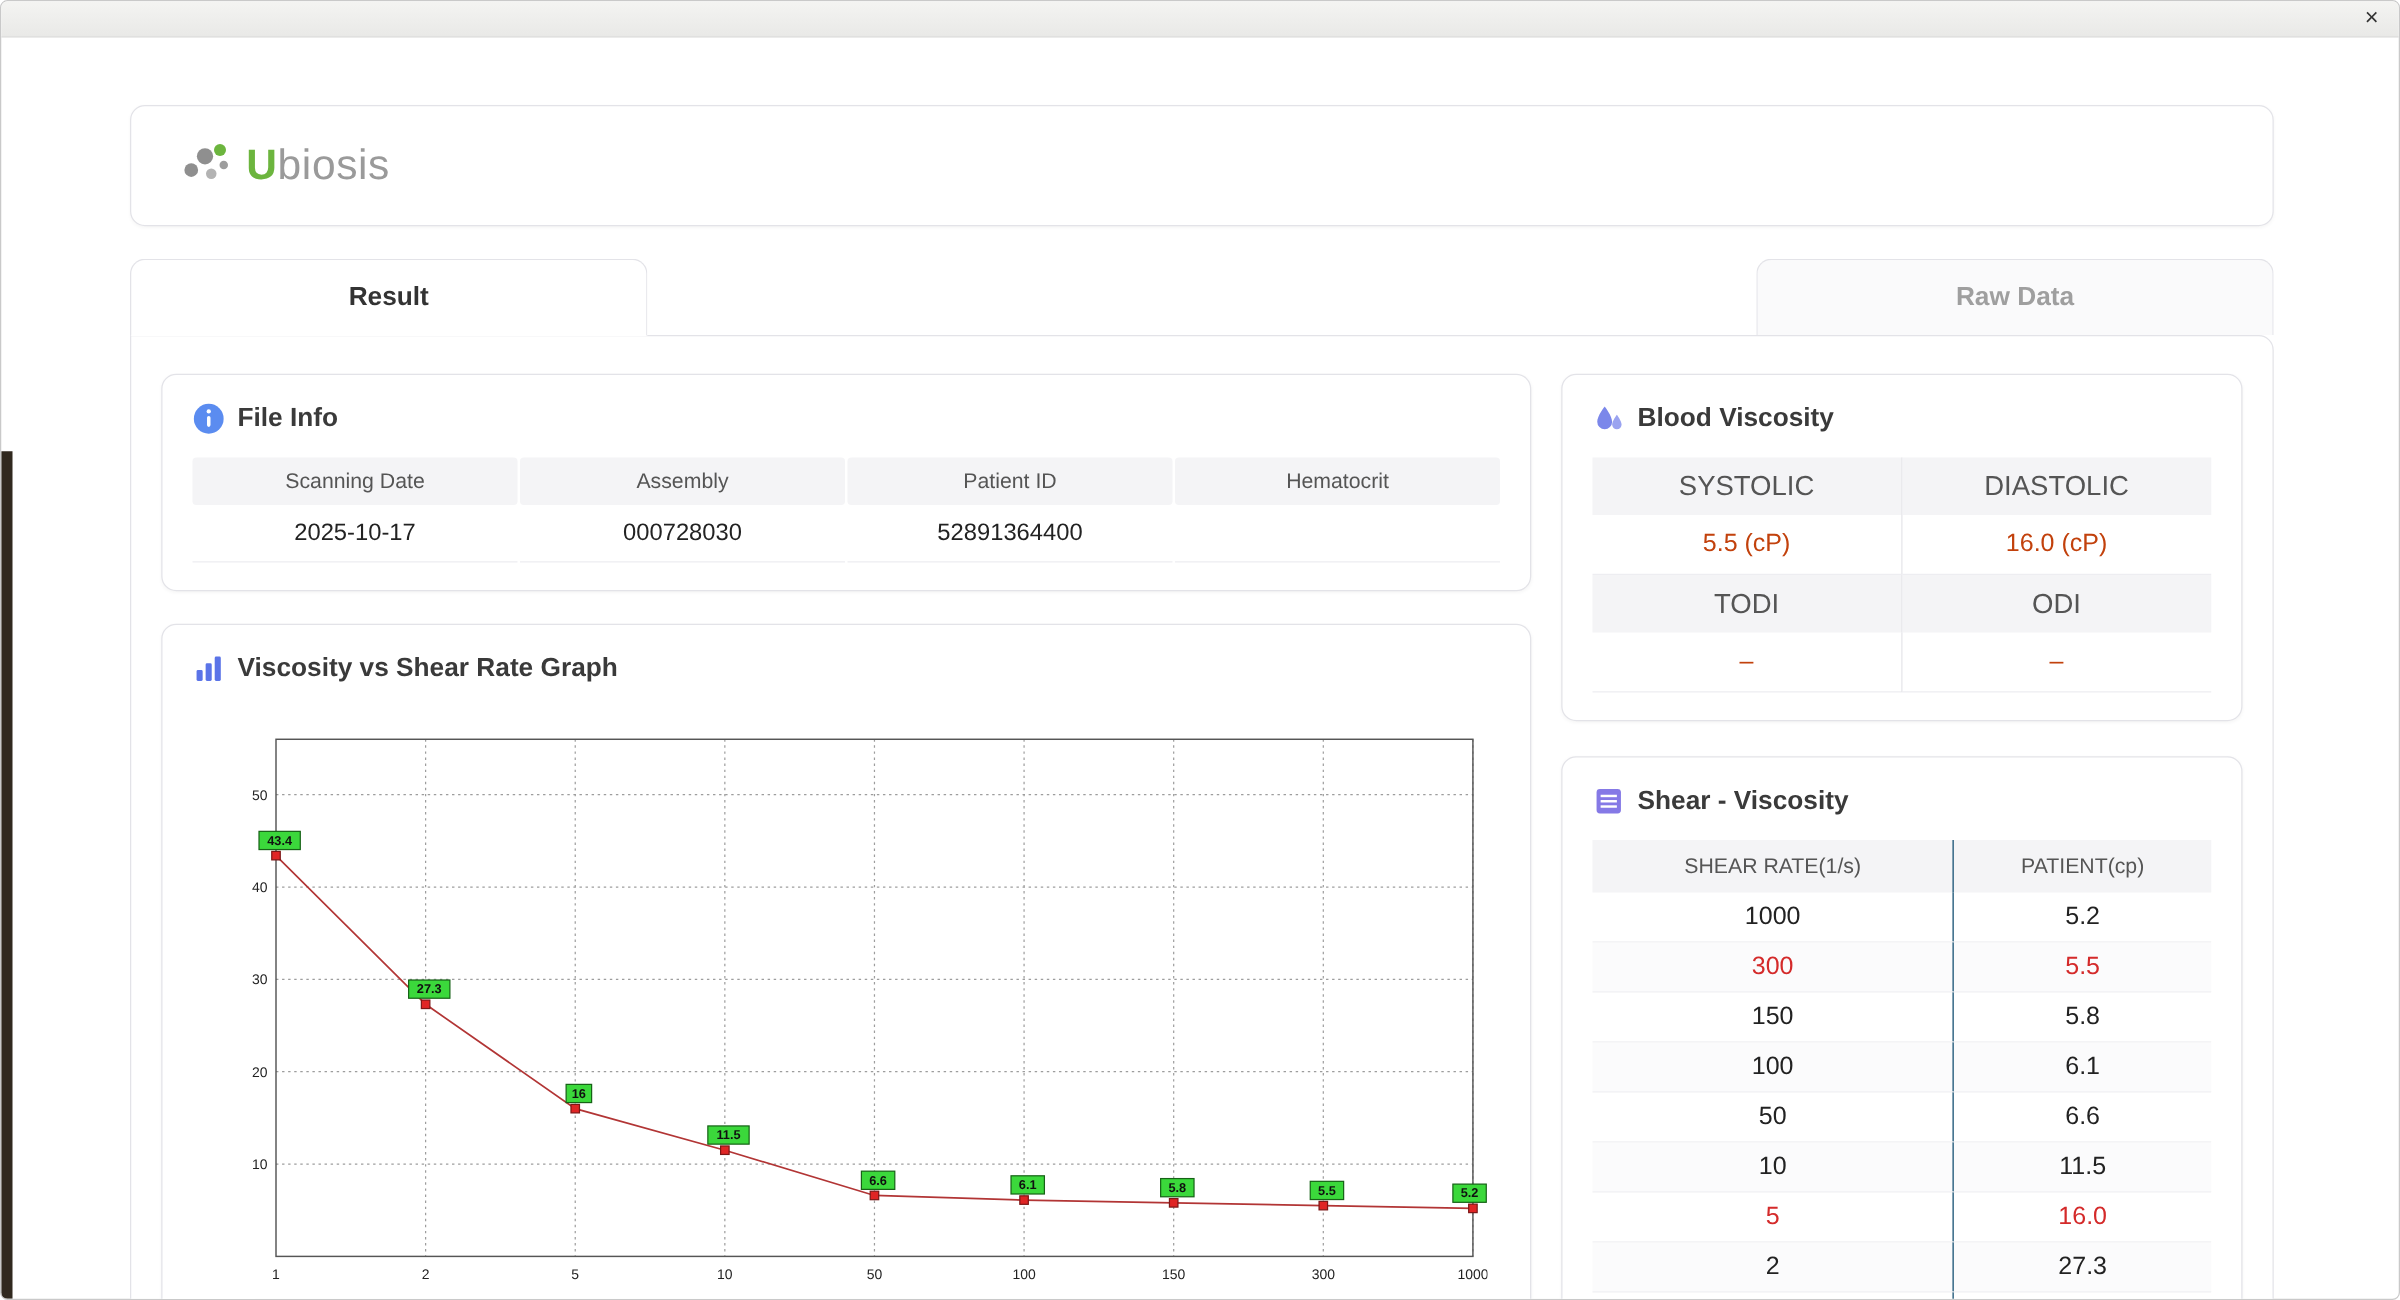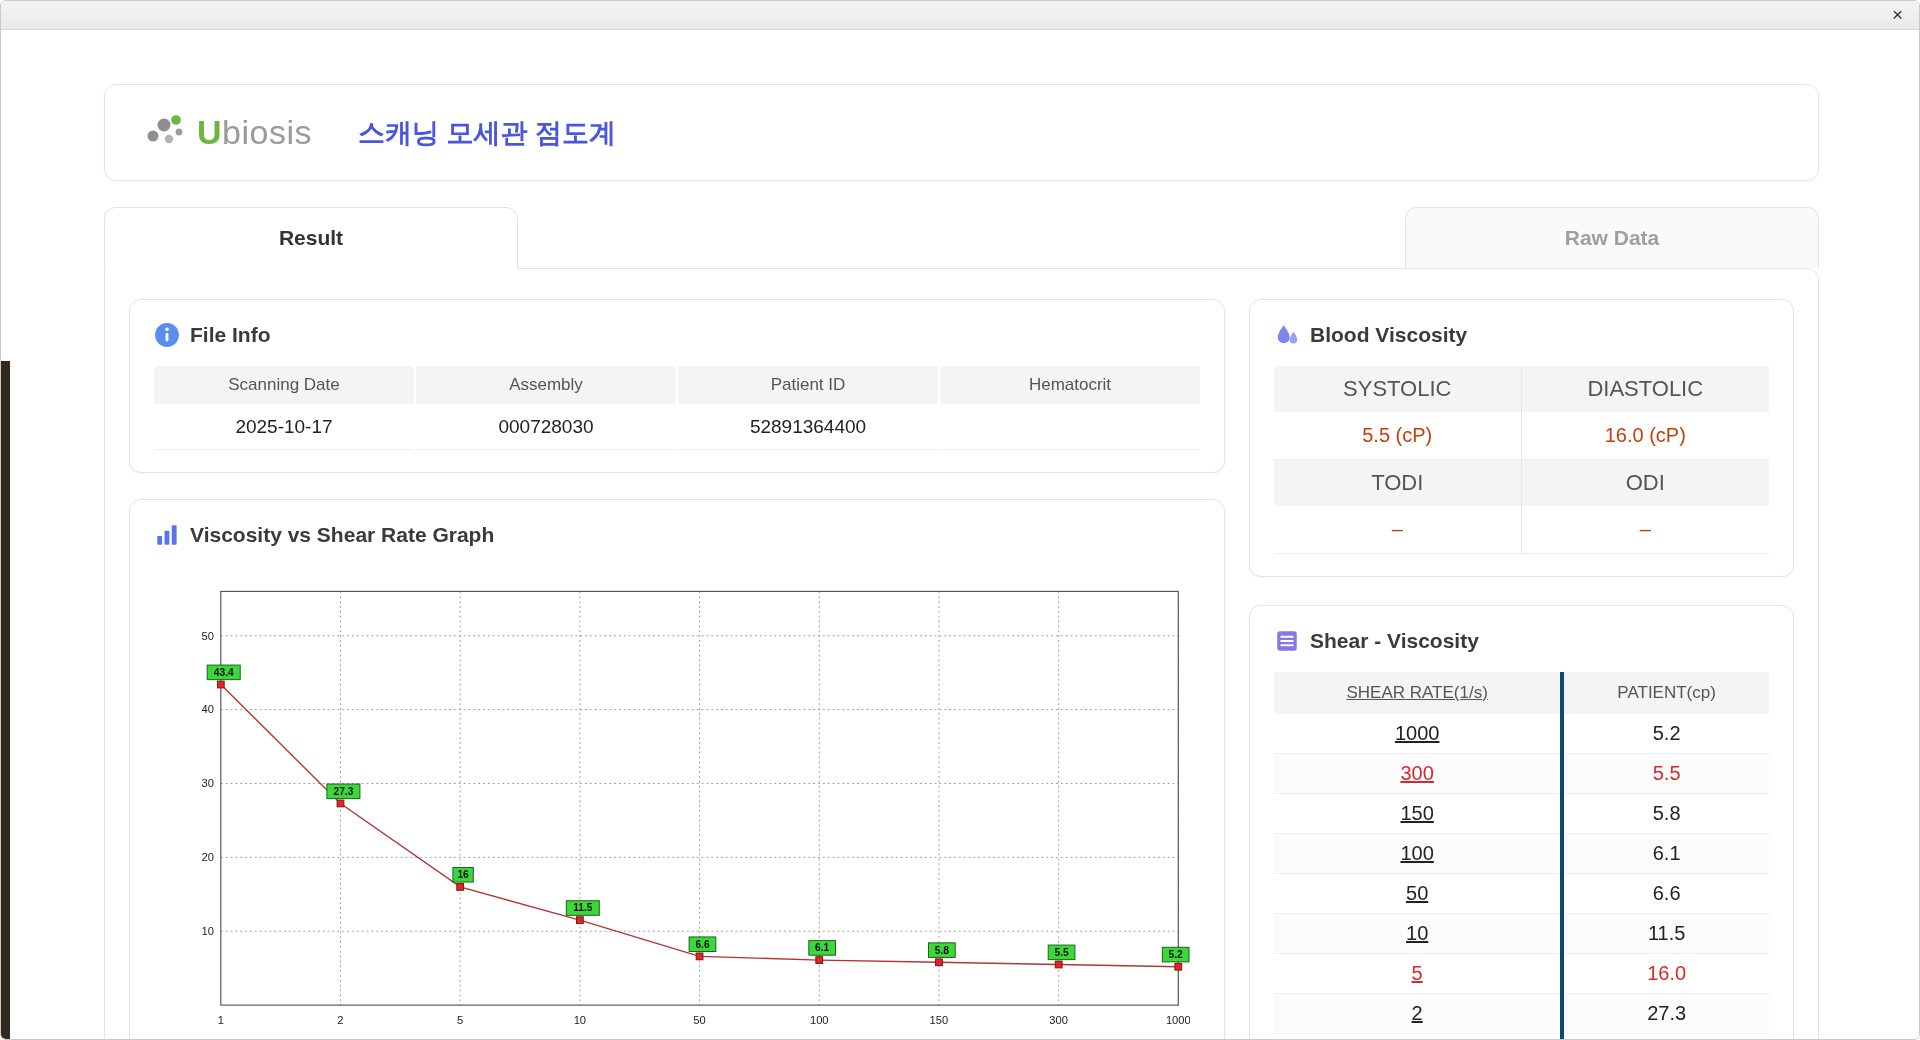--- a/index.html
+++ b/index.html
@@ -25,21 +25,21 @@
     position:absolute;right:16px;top:2px;font-size:19px;line-height:24px;
     color:#333;cursor:pointer;
   }
   .content{padding:54px 100px 0 103px;}
   .card{
     background:#fff;border:1px solid #e3e3e8;border-radius:12px;
     box-shadow:0 1px 3px rgba(0,0,0,0.04);
   }
   
   .header-card{
-    height:95px;display:flex;align-items:center;gap:46px;padding:0 38px;
+    height:95px;display:flex;align-items:center;gap:72px;padding:0 38px;
   }
   .logo{display:flex;align-items:center;gap:8px;}
   .logo-mark{width:46px;height:42px;}
   .logo-u{font-size:34px;font-weight:700;color:#6cb53e;letter-spacing:.5px;}
   .logo-rest{font-size:34px;font-weight:500;color:#9a9a9a;letter-spacing:.5px;}
   .app-title{font-size:27px;font-weight:700;color:#4a55e0;}
   
   .tabs{display:flex;margin-top:26px;position:relative;z-index:2;justify-content:space-between;}
   .tab{
     width:412px;height:60px;display:flex;align-items:center;justify-content:center;
@@ -96,21 +96,21 @@
   
   table.shear{width:100%;border-collapse:collapse;}
   table.shear th{
     background:#f4f4f6;color:#555;font-size:17px;font-weight:400;
     padding:11px 4px;text-align:center;
   }
   table.shear td{
     font-size:20px;color:#222;text-align:center;padding:8px 4px;
     border-bottom:1px solid #f1f1f4;
   }
-  table.shear th:first-child,table.shear td:first-child{border-right:4px solid #0c4a6e;text-decoration:underline;}
+  table.shear th:first-child,table.shear td:first-child{border-right:1px solid #0c4a6e;}
   table.shear tr:nth-child(even) td{background:#fbfbfc;}
   table.shear tr.hl td{color:#d42a2a;}
 </style>
 </head>
 <body>
 
 <div class="window">
   <div class="titlebar">
     <span class="close-btn">×</span>
   </div>
@@ -122,21 +122,20 @@
       <div class="logo">
         <svg class="logo-mark" viewBox="0 0 46 42">
           <circle cx="10" cy="24" r="5.5" fill="#8f8f8f"></circle>
           <circle cx="21" cy="13" r="6.5" fill="#8f8f8f"></circle>
           <circle cx="33" cy="8" r="4.8" fill="#6cb53e"></circle>
           <circle cx="26" cy="27" r="4.2" fill="#b3b3b3"></circle>
           <circle cx="36" cy="20" r="3.4" fill="#9d9d9d"></circle>
         </svg>
         <span><span class="logo-u">U</span><span class="logo-rest">biosis</span></span>
       </div>
-      <div class="app-title">스캐닝 모세관 점도계</div>
     </div>
 
     <div class="tabs">
       <div class="tab active">Result</div>
       <div class="tab">Raw Data</div>
     </div>
 
     <div class="main-panel">
 
       <div class="left-col">

